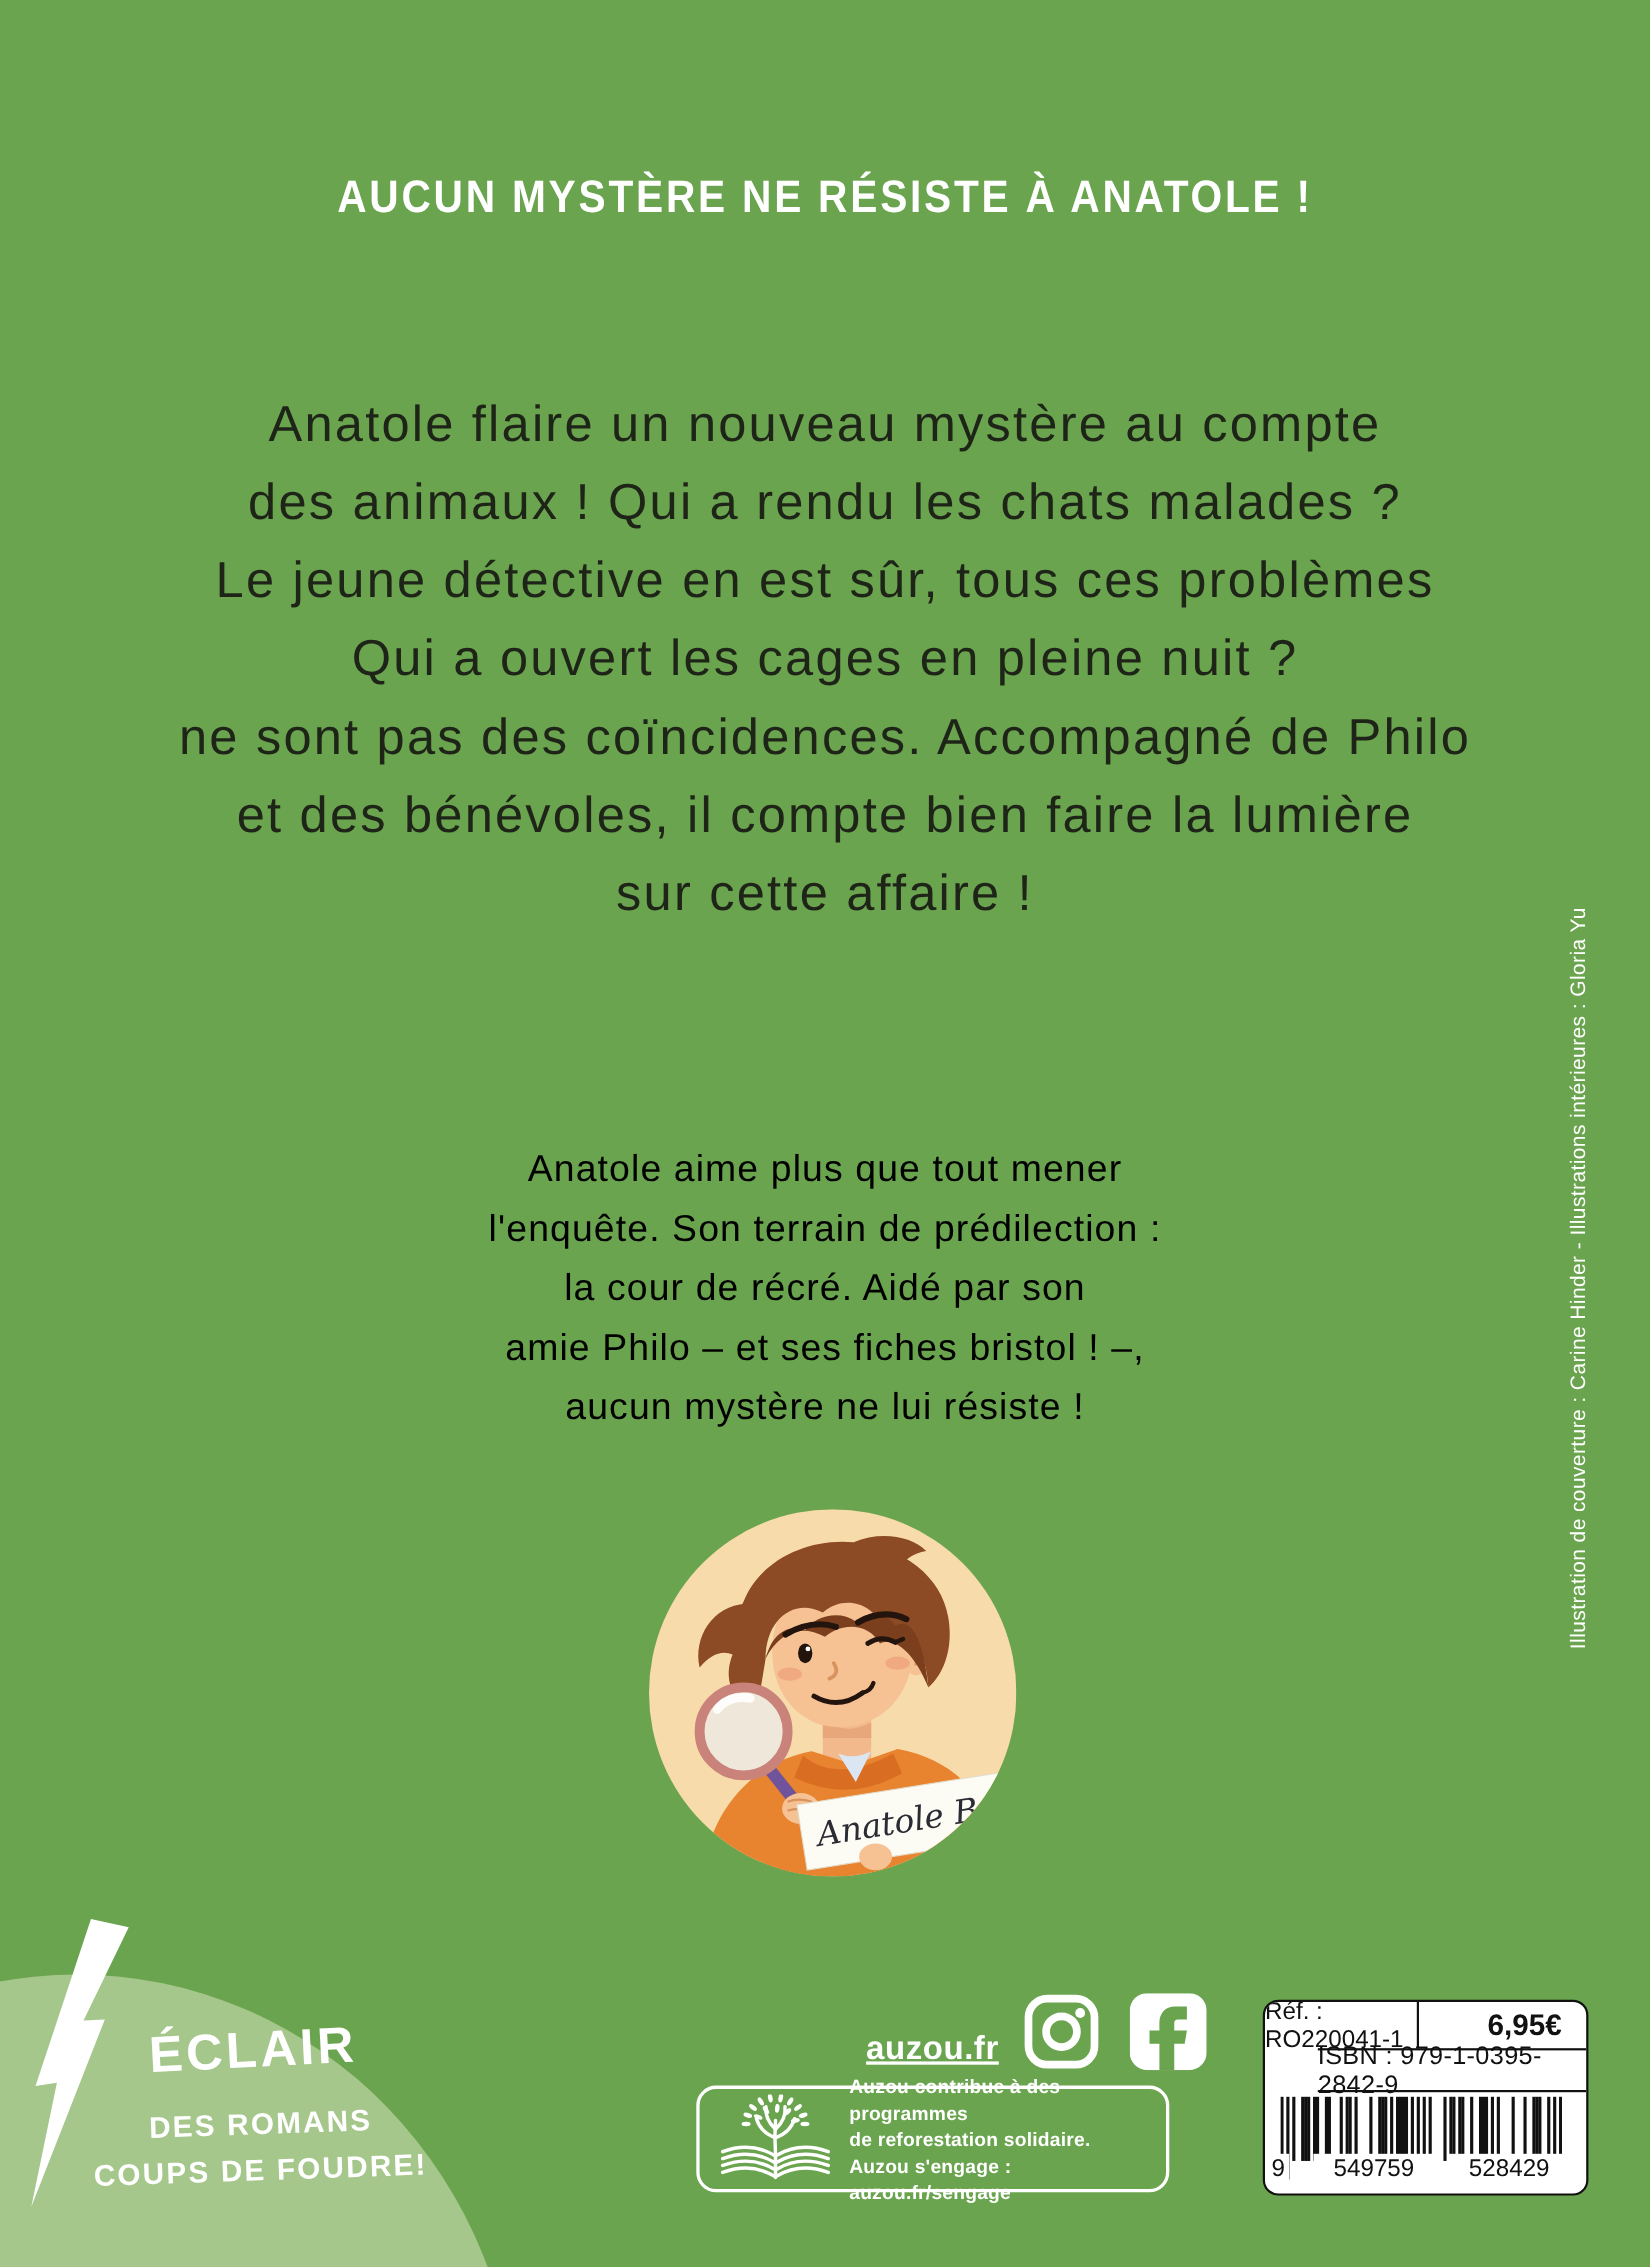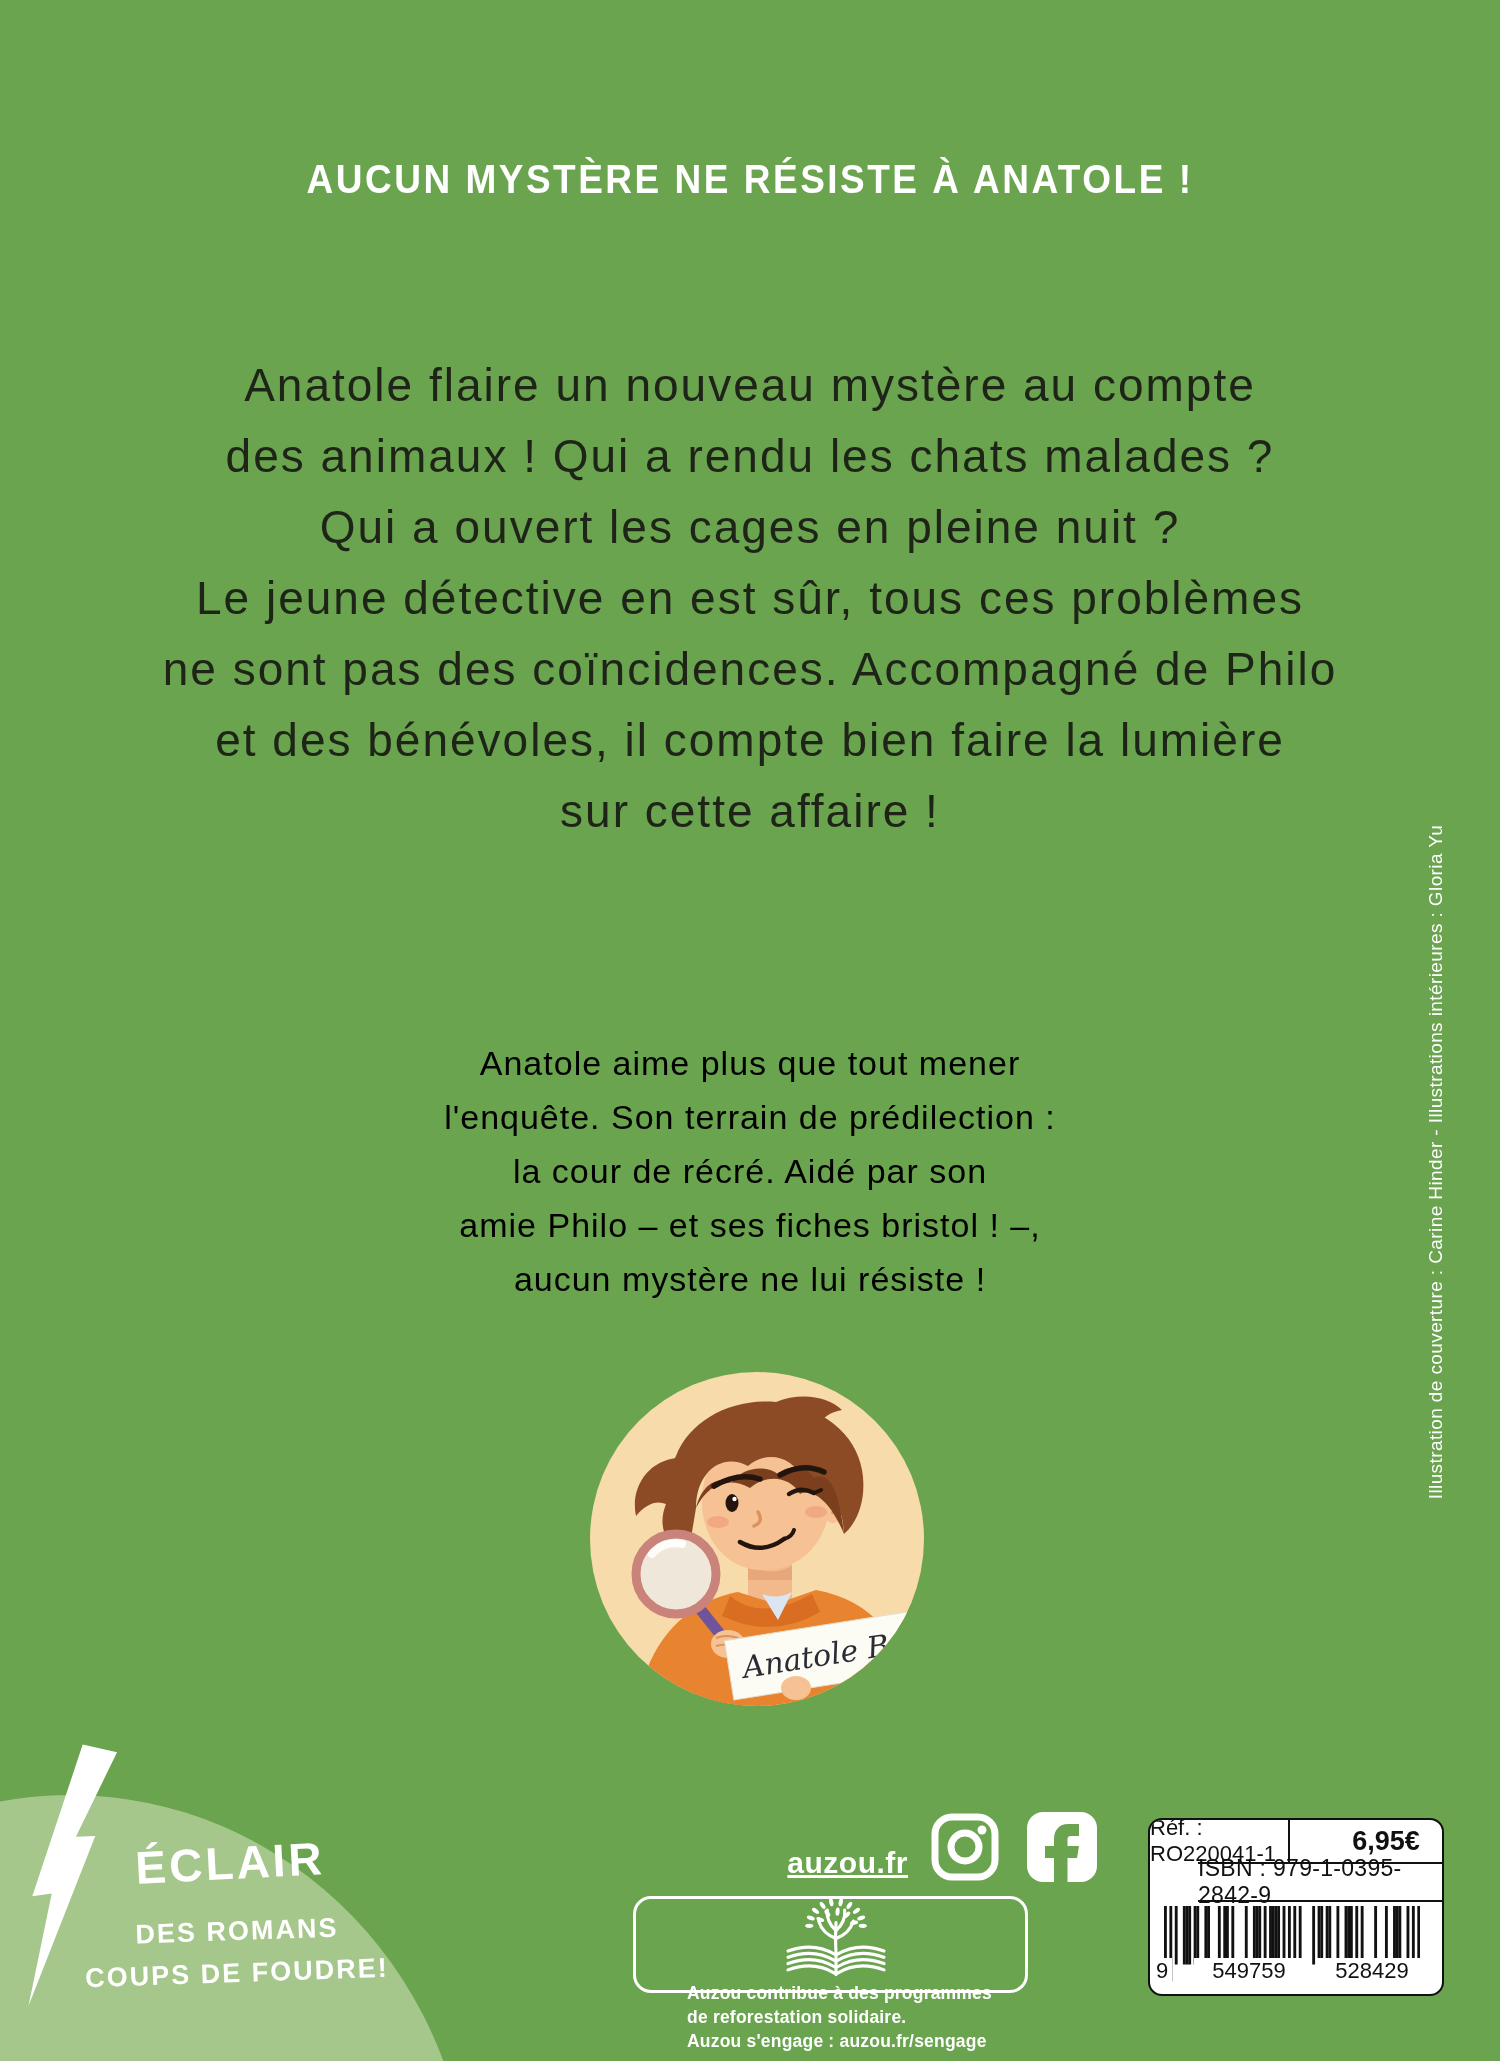--- a/index.html
+++ b/index.html
@@ -49,23 +49,23 @@
     position:absolute;left:77px;top:1958px;width:320px;text-align:center;
     font-size:27px;font-weight:bold;letter-spacing:2px;transform:rotate(-2deg);
   }
   .website{
     position:absolute;top:1846px;left:640px;width:268px;text-align:right;
     font-size:30px;font-weight:bold;letter-spacing:0.5px;text-decoration:underline;
   }
   .social{position:absolute;top:1812px;width:70px;height:70px;}
   .ig{left:930px;} .fb{left:1027px;}
   .eco-box{
-    position:absolute;left:633px;top:1896px;width:395px;height:97px;
+    position:absolute;left:633px;top:1896px;width:430px;height:97px;
     border:3px solid #fff;border-radius:18px;
-    display:flex;align-items:center;padding-left:10px;flex-direction:column;
+    display:flex;align-items:center;padding-left:10px;
   }
   .eco-logo{width:118px;height:82px;flex:none;}
   .eco-text{font-size:17.5px;font-weight:bold;line-height:24px;letter-spacing:0.2px;padding-left:8px;}
   .barcode-box{
     position:absolute;left:1148px;top:1818px;width:296px;height:178px;
     background:#fff;border:2px solid #111;border-radius:14px;color:#111;overflow:hidden;
   }
   .bc-row1{display:flex;height:42px;border-radius:10px;}
   .bc-ref{flex:1;border-right:2px solid #111;display:flex;align-items:center;justify-content:center;font-size:22px;}
   .bc-price{width:112px;display:flex;align-items:center;justify-content:center;font-size:27px;font-weight:bold;margin-left:40px;}
@@ -82,22 +82,22 @@
 </head>
 <body>
 
 <div class="cover">
 
   <div class="tagline">AUCUN MYSTÈRE NE RÉSISTE À ANATOLE !</div>
 
   <div class="synopsis">
     <div>Anatole flaire un nouveau mystère au compte</div>
     <div>des animaux ! Qui a rendu les chats malades ?</div>
+    <div>Le jeune détective en est sûr, tous ces problèmes</div>
     <div>Qui a ouvert les cages en pleine nuit ?</div>
-    <div>Le jeune détective en est sûr, tous ces problèmes</div>
     <div>ne sont pas des coïncidences. Accompagné de Philo</div>
     <div>et des bénévoles, il compte bien faire la lumière</div>
     <div>sur cette affaire !</div>
   </div>
 
   <div class="bio">
     <div>Anatole aime plus que tout mener</div>
     <div>l'enquête. Son terrain de prédilection :</div>
     <div>la cour de récré. Aidé par son</div>
     <div>amie Philo – et ses fiches bristol ! –,</div>

